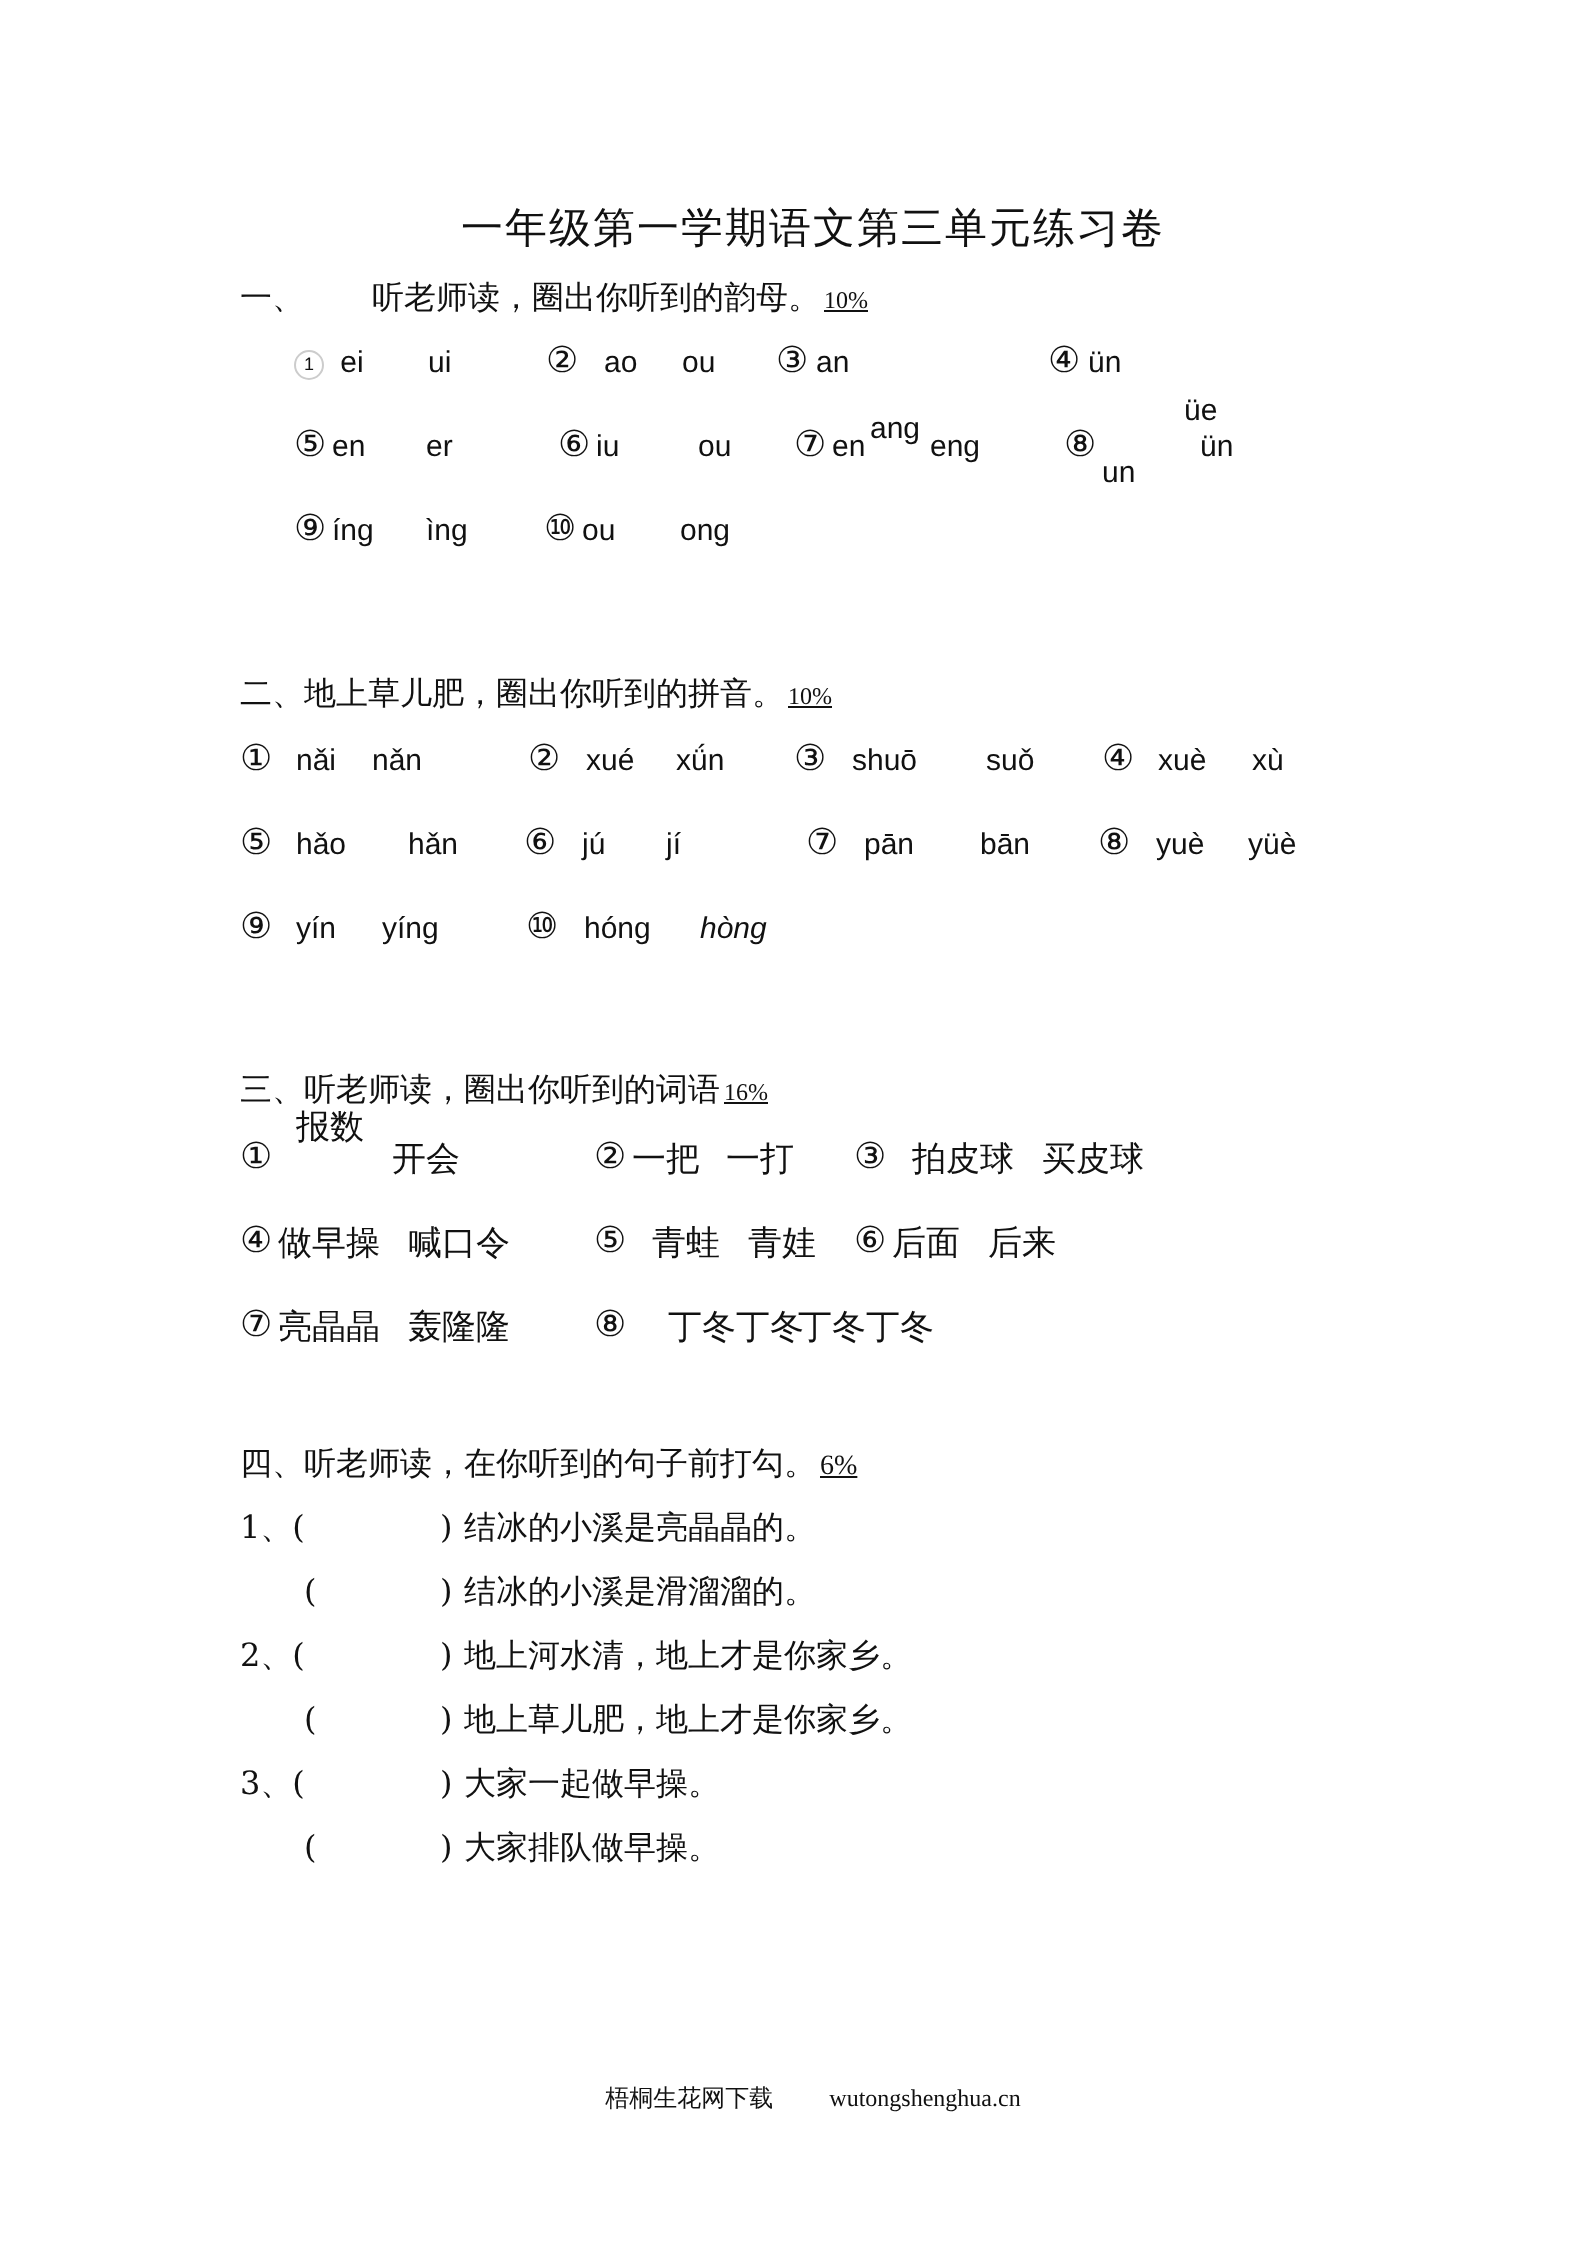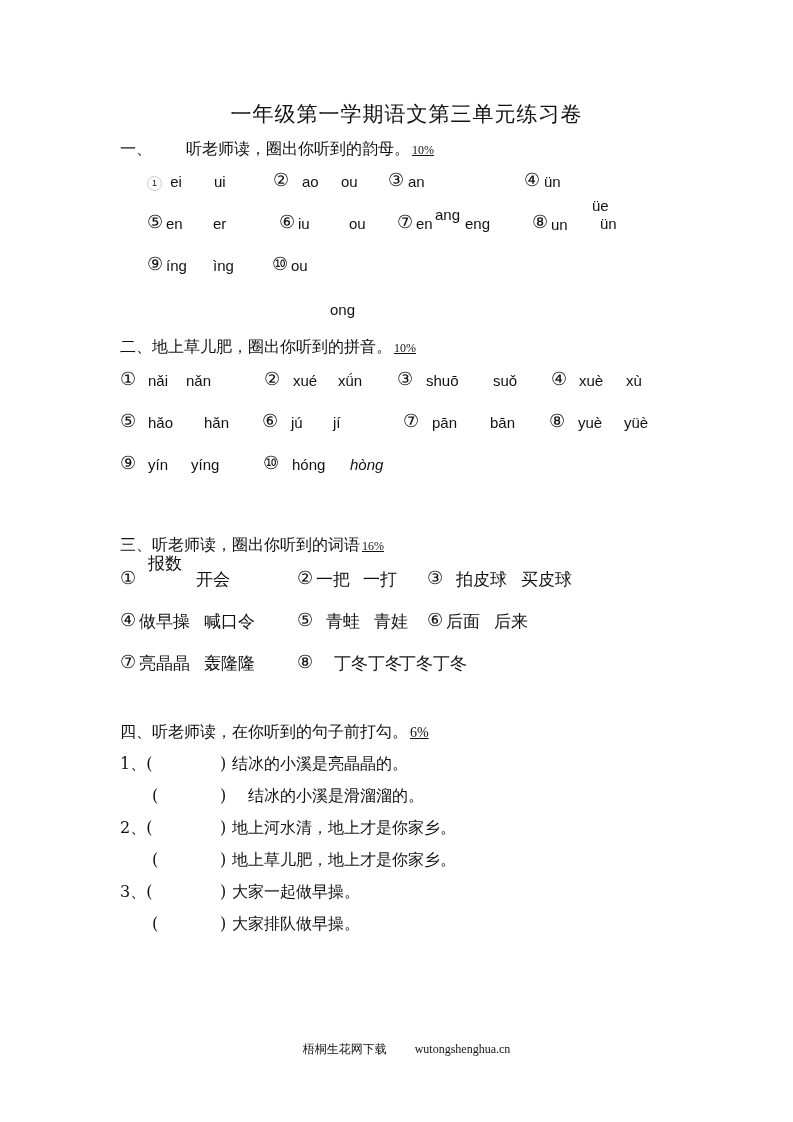--- a/index.html
+++ b/index.html
@@ -103,30 +103,30 @@
 
 <div class="abs num" style="left:279px; top:211px;">⑥</div>
 <div class="abs pinyin" style="left:298px; top:215px;">iu</div>
 <div class="abs pinyin" style="left:349px; top:215px;">ou</div>
 
 <div class="abs num" style="left:397px; top:211px;">⑦</div>
 <div class="abs pinyin" style="left:416px; top:215px;">en</div>
 <div class="abs pinyin" style="left:465px; top:215px;">eng</div>
 
 <div class="abs num" style="left:532px; top:211px;">⑧</div>
-<div class="abs pinyin" style="left:551px; top:216px;">un</div>
+<div class="abs pinyin" style="left:551px; top:228px;">un</div>
 <div class="abs pinyin" style="left:600px; top:215px;">ün</div>
 
 <div class="abs num" style="left:147px; top:253px;">⑨</div>
 <div class="abs pinyin" style="left:166px; top:257px;">íng</div>
 <div class="abs pinyin" style="left:213px; top:257px;">ìng</div>
 
 <div class="abs num" style="left:272px; top:253px;">⑩</div>
 <div class="abs pinyin" style="left:291px; top:257px;">ou</div>
-<div class="abs pinyin" style="left:330px; top:257px;margin-top:44px;">ong</div>
+<div class="abs pinyin" style="left:340px; top:257px;">ong</div>
 
 <div class="abs heading" style="top:337px;">
   <span>二、地上草儿肥，圈出你听到的拼音。</span><span class="pct">10%</span>
 </div>
 
 <div class="abs num" style="left:120px; top:368px;">①</div>
 <div class="abs pinyin" style="left:148px; top:372px;">nǎi</div>
 <div class="abs pinyin" style="left:186px; top:372px;">nǎn</div>
 
 <div class="abs num" style="left:264px; top:368px;">②</div>
@@ -204,21 +204,21 @@
 <div class="abs heading" style="top:722px;">
   <span>四、听老师读，在你听到的句子前打勾。</span><span class="pct" style="font-size:14px;">6%</span>
 </div>
 
 <div class="abs q-line" style="left:120px; top:754px;">1、(</div>
 <div class="abs q-line" style="left:220px; top:754px;">)</div>
 <div class="abs q-line" style="left:232px; top:754px;">结冰的小溪是亮晶晶的。</div>
 
 <div class="abs q-line" style="left:152px; top:786px;">(</div>
 <div class="abs q-line" style="left:220px; top:786px;">)</div>
-<div class="abs q-line" style="left:232px; top:786px;margin-left:16px;">结冰的小溪是滑溜溜的。</div>
+<div class="abs q-line" style="left:232px; top:786px;">结冰的小溪是滑溜溜的。</div>
 
 <div class="abs q-line" style="left:120px; top:818px;">2、(</div>
 <div class="abs q-line" style="left:220px; top:818px;">)</div>
 <div class="abs q-line" style="left:232px; top:818px;">地上河水清，地上才是你家乡。</div>
 
 <div class="abs q-line" style="left:152px; top:850px;">(</div>
 <div class="abs q-line" style="left:220px; top:850px;">)</div>
 <div class="abs q-line" style="left:232px; top:850px;">地上草儿肥，地上才是你家乡。</div>
 
 <div class="abs q-line" style="left:120px; top:882px;">3、(</div>

